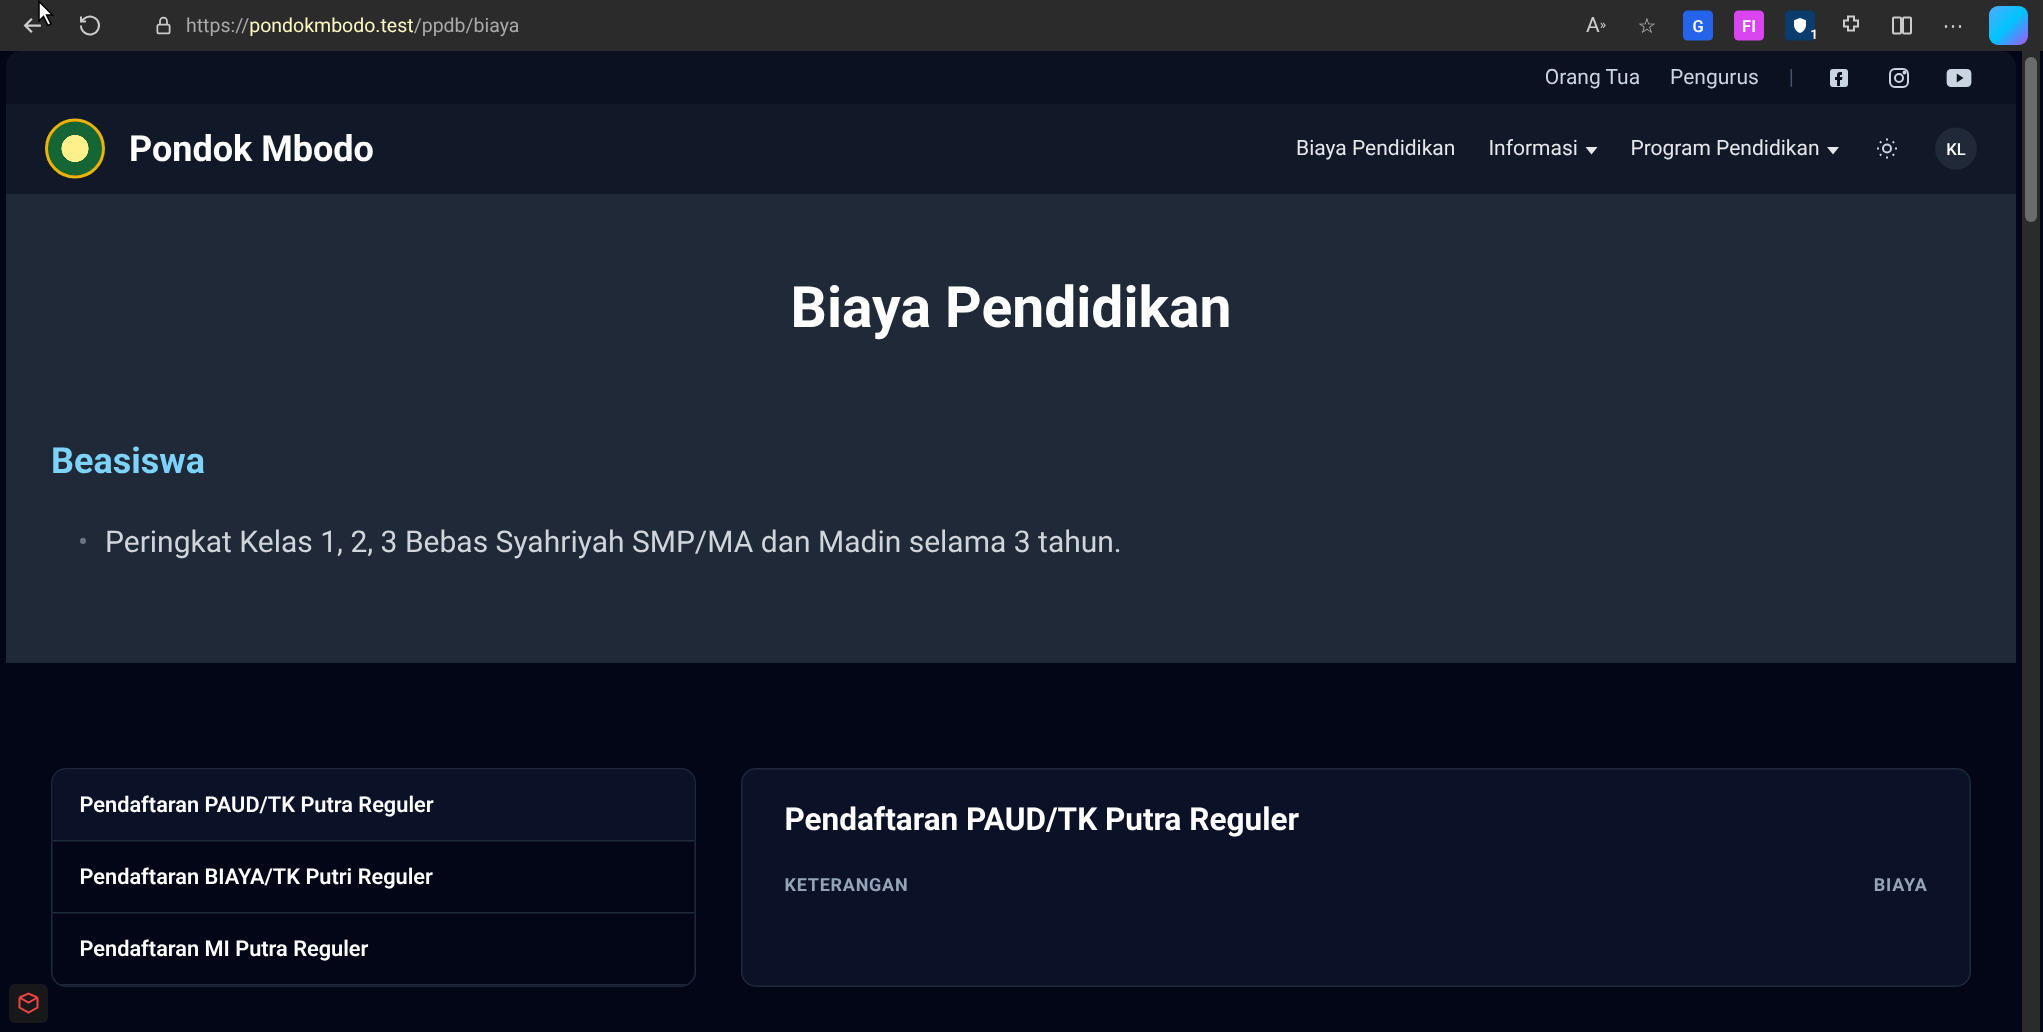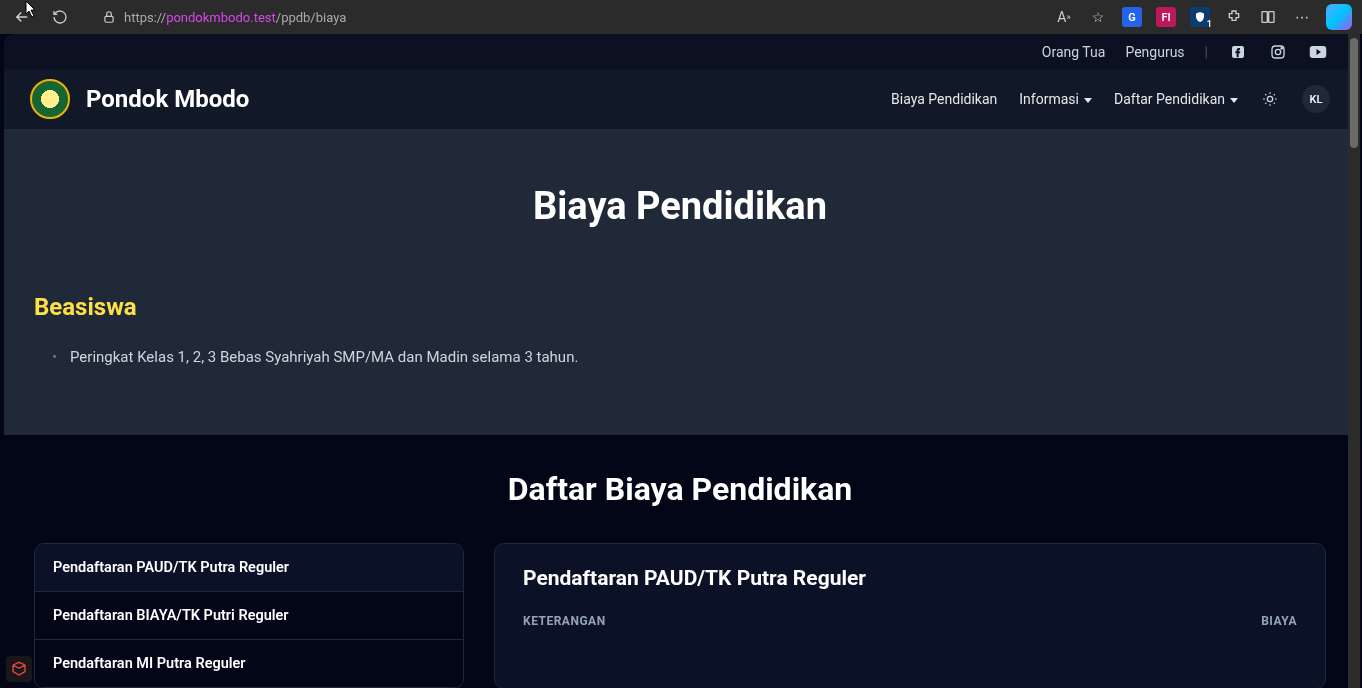--- a/index.html
+++ b/index.html
@@ -31,47 +31,47 @@
   flex: 1;
   background: transparent;
   border-radius: 6px;
   display: flex;
   align-items: center;
   padding: 0 8px;
   gap: 8px;
   margin: 0 60px 0 8px;
 }
 .url-text { color: #aaa; font-size: 13px; }
-.url-host { color: #d946ef; }
+.url-host { color: #fef9c3; }
 .bb-right { display: flex; gap: 14px; align-items: center; }
 .bb-icon { width: 20px; height: 20px; display:flex; align-items:center; justify-content:center; font-size:14px; color:#cfcfcf; }
 .bb-square { width:20px; height:20px; border-radius:3px; display:flex; align-items:center; justify-content:center; font-size:11px; font-weight:600; }
 .sq-blue { background:#2563eb; color:#fff; }
-.sq-navy { background:#be185d; color:#fff; }
+.sq-navy { background:#d946ef; color:#fff; }
 .sq-shield { background:#0b3c6e; color:#fff; position:relative; }
 .badge-1 { position:absolute; bottom:-2px; right:-2px; font-size:9px; }
 .copilot {
   width:26px; height:26px; border-radius:6px;
   background: linear-gradient(135deg,#4facfe,#00c4ff,#a855f7);
 }
 .scrollbar {
   position: absolute;
   right: 2px; top: 34px;
   width: 12px; bottom: 0;
   background: #2b2b2b;
 }
 .scroll-thumb {
   position: absolute; top: 4px; left: 2px; right: 2px; height: 110px;
   background: #6b6b6b; border-radius: 5px;
 }
 .page {
   height: calc(100% - 34px);
   overflow: hidden;
   background: #020617;
-  padding-right: 2px;
+  padding-right: 14px;
 }
 .top-strip {
   height: 35px;
   background: #0b1120;
   border-radius: 10px 10px 0 0;
   margin: 0 4px;
   display: flex;
   align-items: center;
   justify-content: flex-end;
   padding: 0 28px;
@@ -100,23 +100,23 @@
 .nav-link { color:#e5e7eb; font-size:14px; cursor:pointer; display:flex; align-items:center; gap:5px; }
 .chev-down { width:0; height:0; border-left:4px solid transparent; border-right:4px solid transparent; border-top:5px solid #e5e7eb; margin-top:2px; }
 .theme-btn { width:20px; height:20px; display:flex; align-items:center; justify-content:center; color:#cbd5e1; }
 .avatar { width:28px; height:28px; border-radius:50%; background:#1f2937; display:flex; align-items:center; justify-content:center; font-size:11px; color:#fff; font-weight:500; }
 .hero {
   background:#1f2937;
   margin: 0 4px;
   padding: 55px 30px 50px;
 }
 .hero h1 { font-size:38px; font-weight:700; color:#fff; text-align:center; }
-.hero h2 { font-size:24px; font-weight:700; color:#fde047; margin-top:65px; }
+.hero h2 { font-size:24px; font-weight:700; color:#7dd3fc; margin-top:65px; }
 .bullets { margin-top:25px; padding-left: 36px; }
-.bullets li { list-style:none; position:relative; color:#d1d5db; font-size:15px; line-height:1.5; margin-bottom:16px; }
+.bullets li { list-style:none; position:relative; color:#d1d5db; font-size:20px; line-height:1.5; margin-bottom:16px; }
 .bullets li::before { content:"•"; position:absolute; left:-18px; color:#6b7280; }
 .section-dark { background:#020617; margin: 0 4px; padding: 35px 30px 0; }
 .section-title { font-size:32px; font-weight:700; color:#fff; text-align:center; }
 .columns { display:flex; gap:30px; margin-top:35px; }
 .side-list {
   width:430px;
   border:1px solid #1e293b;
   border-radius:10px;
   overflow:hidden;
   background:#020617;
@@ -231,21 +231,21 @@
   <div class="navbar">
     <div class="logo"></div>
     <div class="site-title">Pondok Mbodo</div>
     <div class="nav-right">
       <span class="nav-link">Biaya Pendidikan</span>
       <span class="nav-link">
           <span>Informasi</span>
           <span class="chev-down"></span>
         </span>
       <span class="nav-link">
-          <span>Daftar Pendidikan</span>
+          <span>Program Pendidikan</span>
           <span class="chev-down"></span>
         </span>
       <span class="theme-btn">
           <svg width="16" height="16" viewBox="0 0 24 24" fill="none" stroke="#cbd5e1" stroke-width="2">
             <circle cx="12" cy="12" r="4"></circle>
             <path d="M12 2v2M12 20v2M4.93 4.93l1.41 1.41M17.66 17.66l1.41 1.41M2 12h2M20 12h2M4.93 19.07l1.41-1.41M17.66 6.34l1.41-1.41"></path>
           </svg>
         </span>
       <span class="avatar">KL</span>
     </div>
@@ -253,21 +253,20 @@
 
   <div class="hero">
     <h1>Biaya Pendidikan</h1>
     <h2>Beasiswa</h2>
     <ul class="bullets">
       <li>Peringkat Kelas 1, 2, 3 Bebas Syahriyah SMP/MA dan Madin selama 3 tahun.</li>
     </ul>
   </div>
 
   <div class="section-dark">
-    <div class="section-title">Daftar Biaya Pendidikan</div>
     <div class="columns">
       <div class="side-list">
         <div class="side-item active">Pendaftaran PAUD/TK Putra Reguler</div>
         <div class="side-item">Pendaftaran BIAYA/TK Putri Reguler</div>
         <div class="side-item">Pendaftaran MI Putra Reguler</div>
       </div>
       <div class="main-panel">
         <div class="panel-title">Pendaftaran PAUD/TK Putra Reguler</div>
         <div class="thead">
           <span>KETERANGAN</span>

